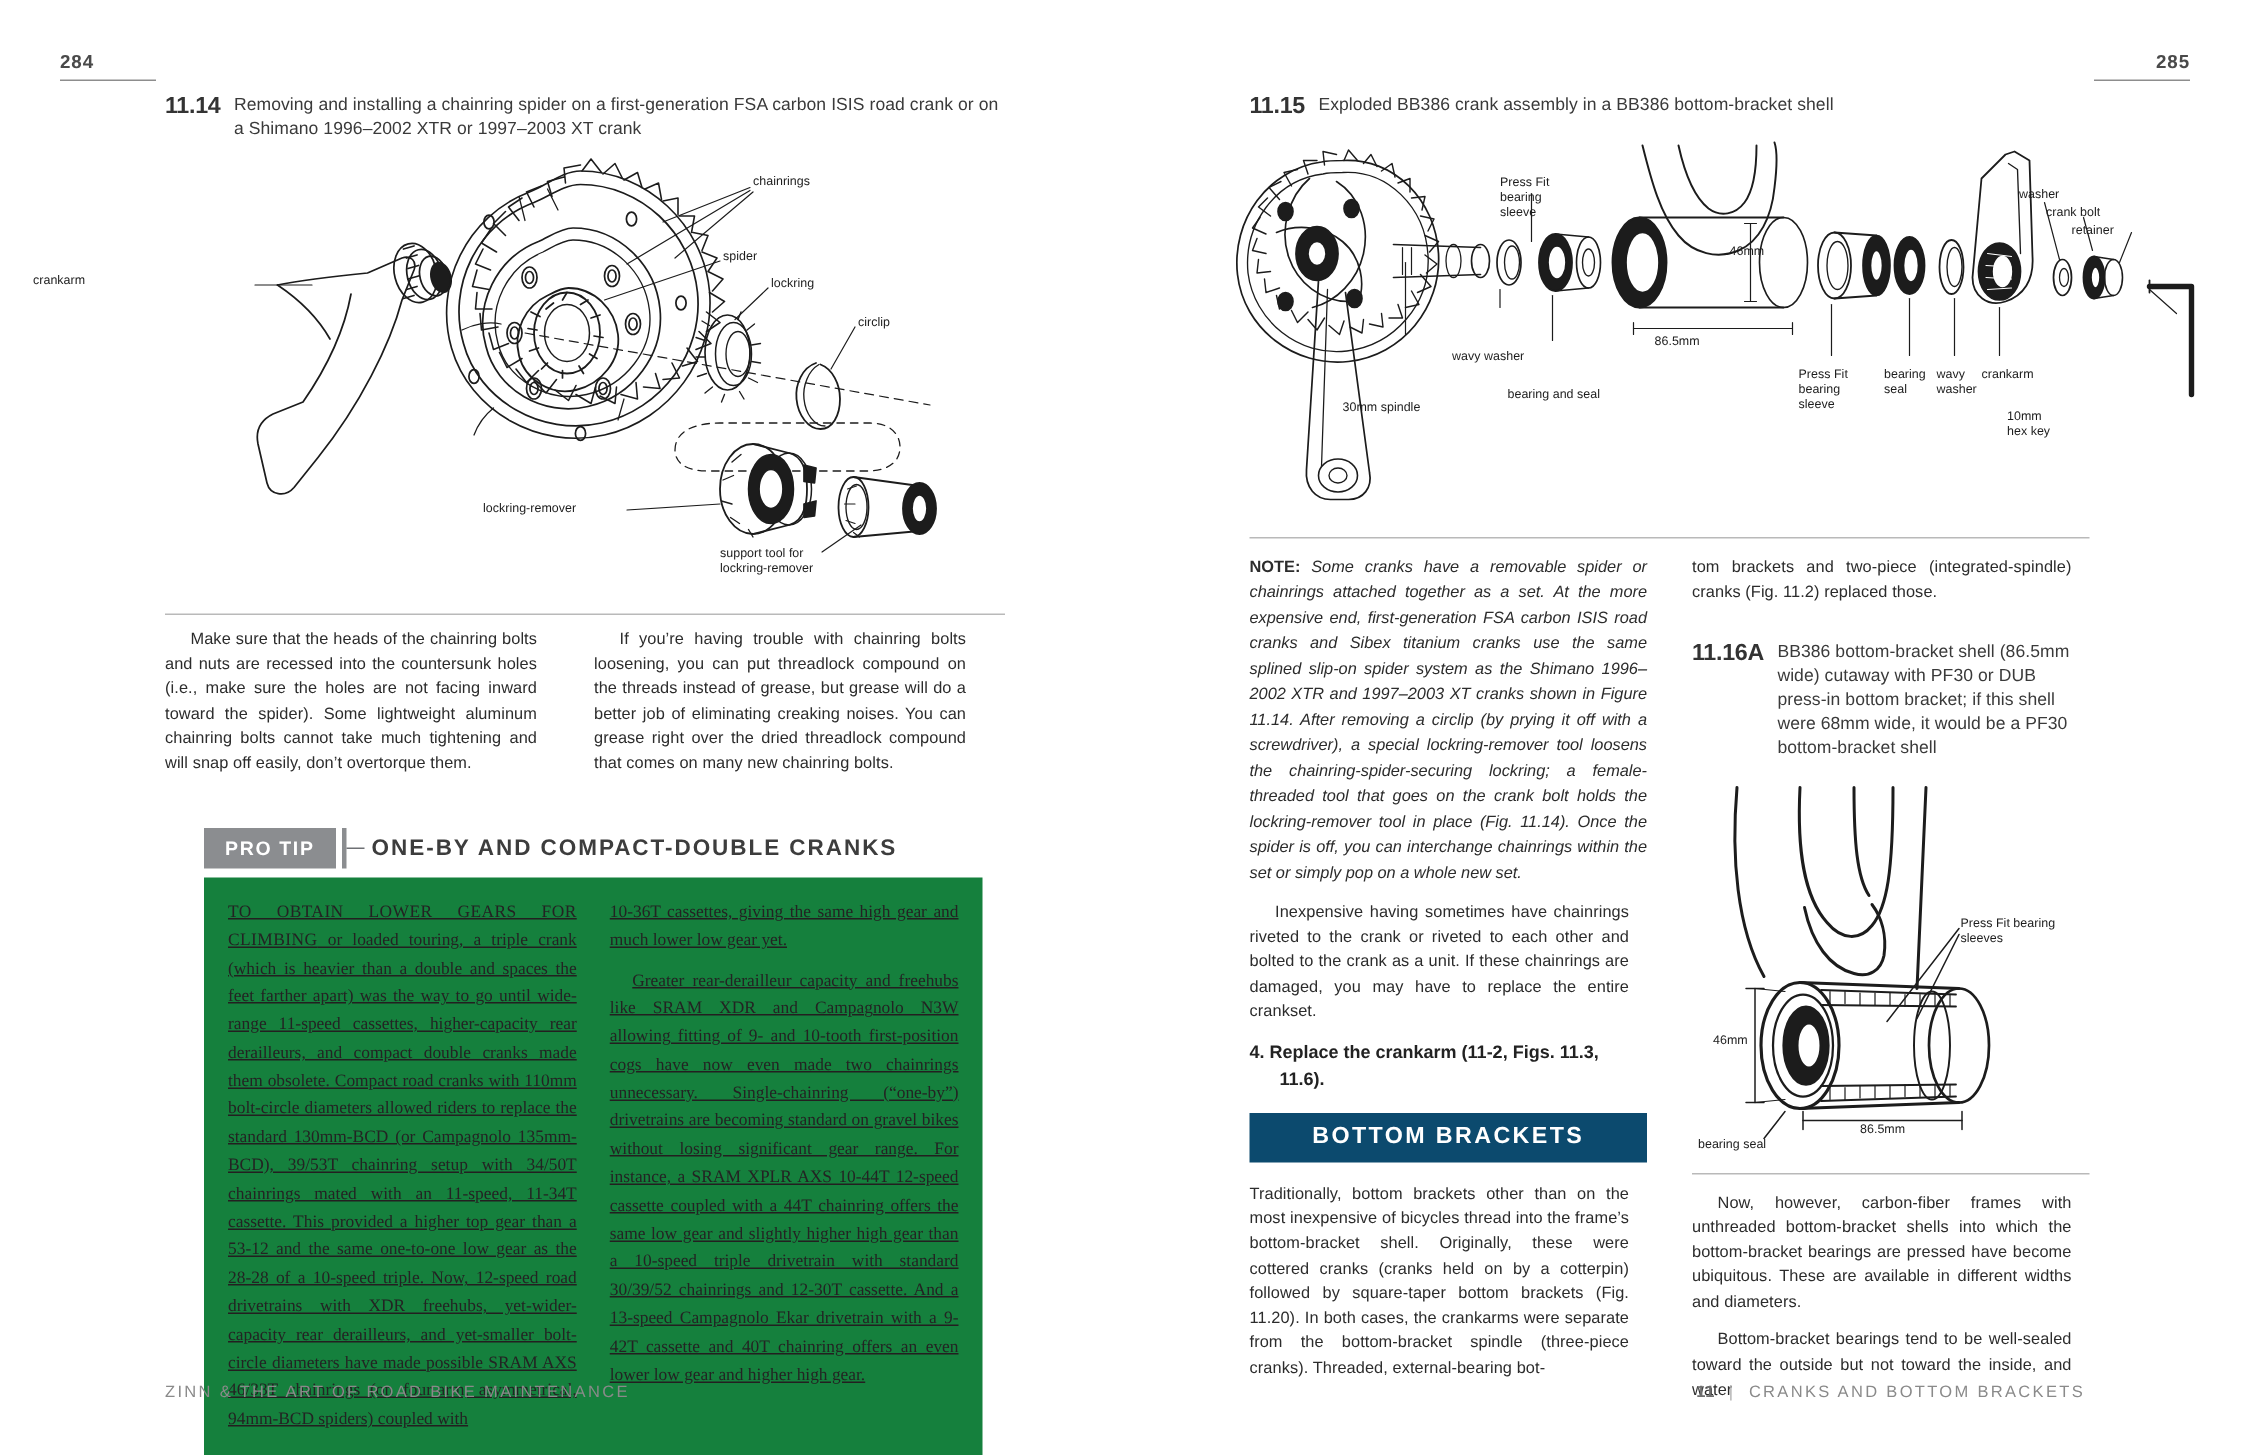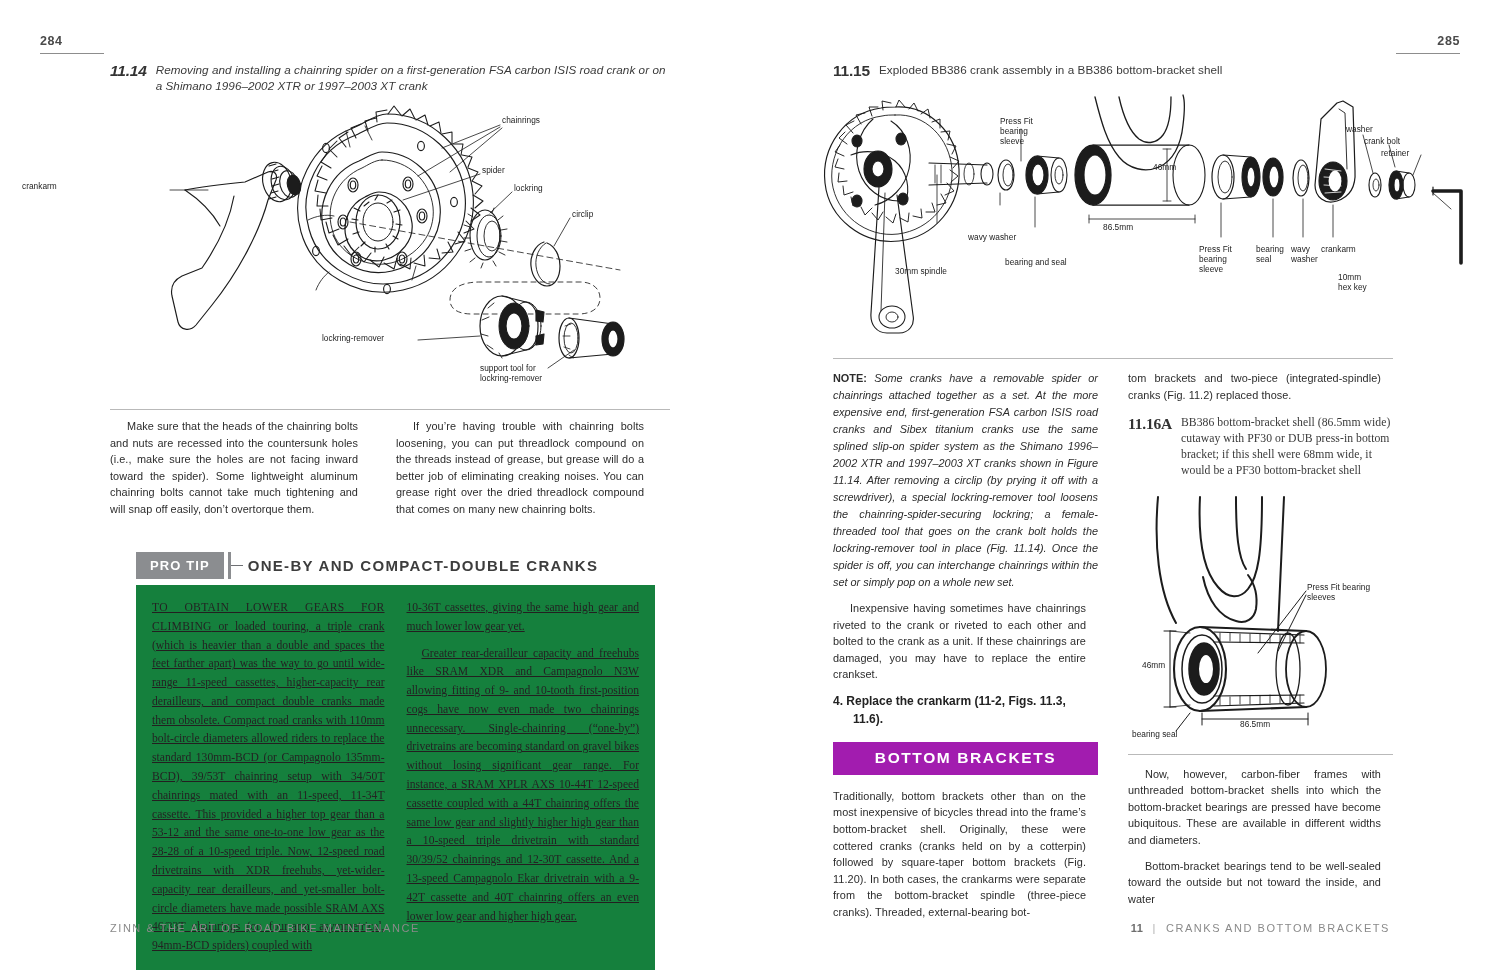--- a/index.html
+++ b/index.html
@@ -78,21 +78,21 @@
     font-size:11.6px; line-height:1.62; text-align:justify;
     color:#232323; margin:0 0 8px 0;
   }
   .protip-p.indent { text-indent:15px; }
   .smallcaps {
     font-variant:small-caps; letter-spacing:.3px;
   }
 
   
   .banner {
-    background:#a21caf; color:#fff; text-align:center;
+    background:#0c4a6e; color:#fff; text-align:center;
     font-size:15.5px; font-weight:700; letter-spacing:1.6px;
     padding:7px 0 8px 0;
   }
 
   
   .footer {
     position:absolute; bottom:36px;
     font-size:11px; letter-spacing:1.55px; color:#8a8a8a; font-weight:400;
   }
   .footer.left  { left:110px; }
@@ -114,21 +114,21 @@
 
 <div class="spread">
 
   <div class="page">
 
     <div class="folio-wrap left">
       <span class="folio">284</span>
       <div class="folio-rule"></div>
     </div>
 
-    <div class="figcap" style="position:absolute;left:110px;top:62px;width:560px;font-style:italic;">
+    <div class="figcap" style="position:absolute;left:110px;top:62px;width:560px;">
       <span class="num">11.14</span>
       <span class="txt">Removing and installing a chainring spider on a first-generation FSA carbon ISIS road crank or on a Shimano 1996–2002  XTR or 1997–2003  XT crank</span>
     </div>
 
     <div class="illus" style="position:absolute;left:150px;top:100px;width:470px;height:290px;">
       <svg width="470" height="290" viewBox="0 0 470 290">
         <g class="ln" stroke-width="1.15" stroke-linejoin="round" stroke-linecap="round">
 
           <path d="M35 90 C 55 86, 75 84, 95 82 L 118 72 C 124 70,128 74,126 80 L 118 100 C 110 130, 90 170, 62 205 L 46 225 C 40 232, 30 230, 28 222 L 22 196 C 20 186, 24 180, 32 176 L 52 168 C 70 142, 80 118, 84 96"></path>
           <path d="M35 90 C 50 100, 62 112, 70 126"></path>
@@ -468,21 +468,21 @@
       <p class="note-p"><b>NOTE:</b><span> Some cranks have a removable spider or chainrings attached together as a set. At the more expensive end, first-generation FSA carbon ISIS road cranks and Sibex titanium cranks use the same splined slip-on spider system as the Shimano 1996–2002 XTR and 1997–2003 XT cranks shown in Figure 11.14. After removing a circlip (by prying it off with a screwdriver), a special lockring-remover tool loosens the chainring-spider-securing lockring; a female-threaded tool that goes on the crank bolt holds the lockring-remover tool in place (Fig. 11.14). Once the spider is off, you can interchange chainrings within the set or simply pop on a whole new set.</span></p>
       <p class="body-p indent">Inexpensive having sometimes have chainrings riveted to the crank or riveted to each other and bolted to the crank as a unit. If these chainrings are damaged, you may have to replace the entire crankset.</p>
       <p class="step-p">4.  Replace the crankarm (11-2, Figs. 11.3, 11.6).</p>
       <div class="banner" style="margin-top:14px;">BOTTOM BRACKETS</div>
       <p class="body-p" style="margin-top:13px;">Traditionally, bottom brackets other than on the most inexpensive of bicycles thread into the frame’s bottom-bracket shell. Originally, these were cottered cranks (cranks held on by a cotterpin) followed by square-taper bottom brackets (Fig. 11.20). In both cases, the crankarms were separate from the bottom-bracket spindle (three-piece cranks). Threaded, external-bearing bot-</p>
     </div>
 
     <div style="position:absolute;left:378px;top:370px;width:265px;">
       <p class="body-p">tom brackets and two-piece (integrated-spindle) cranks (Fig. 11.2) replaced those.</p>
 
-      <div class="figcap" style="margin-top:12px;font-family:Liberation Serif, serif;">
+      <div class="figcap" style="margin-top:24px;">
         <span class="num">11.16A</span>
         <span class="txt">BB386 bottom-bracket shell (86.5mm wide) cutaway with PF30 or DUB press-in bottom bracket; if this shell were 68mm wide, it would be a PF30 bottom-bracket shell</span>
       </div>
 
       <div class="illus" style="margin-top:12px;width:265px;height:255px;">
         <svg width="265" height="255" viewBox="0 0 265 255">
           <g class="ln" stroke-width="2" stroke-linejoin="round" stroke-linecap="round">
 
             <path d="M30 6 C 26 52, 30 100, 48 132"></path>
             <path d="M72 6 C 70 46, 74 78, 90 96 C 100 108, 112 108, 120 98 C 130 86, 134 62, 134 6"></path>

